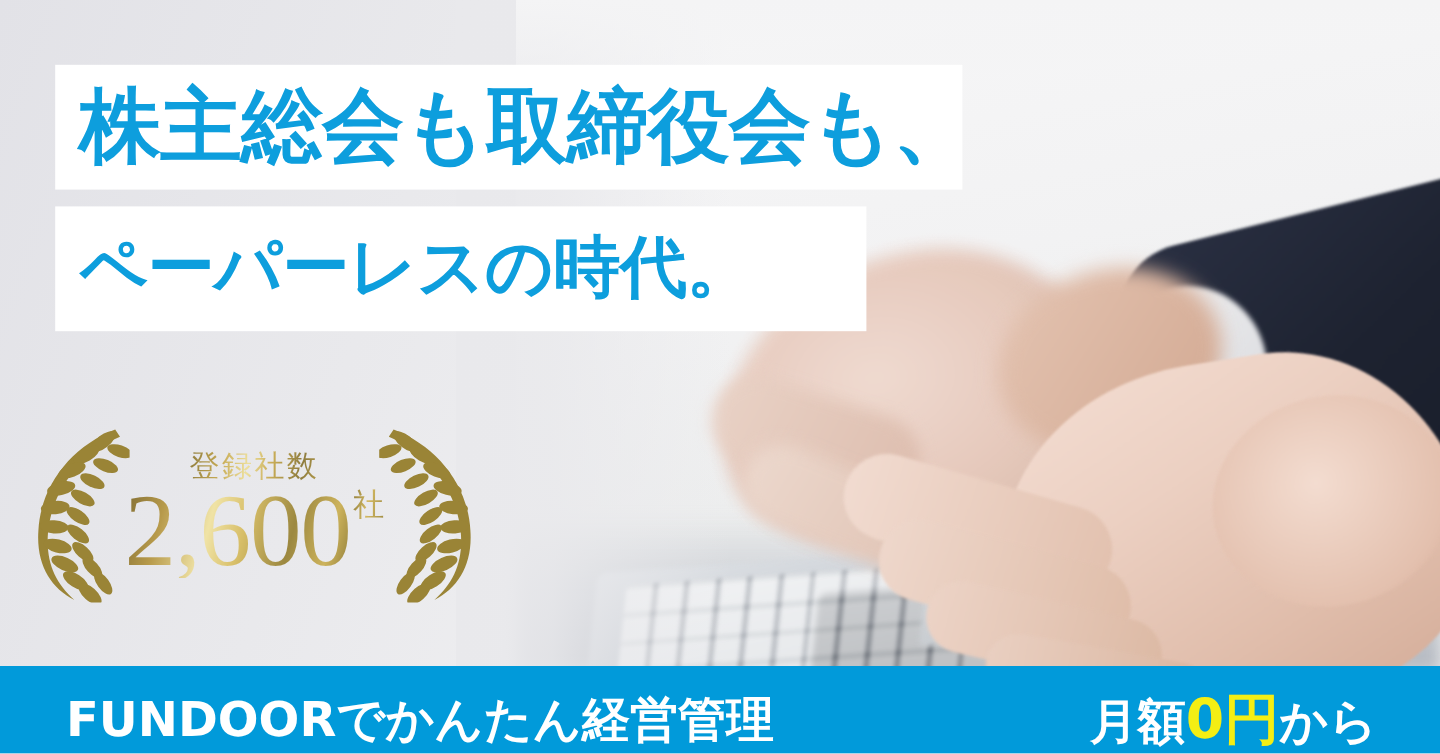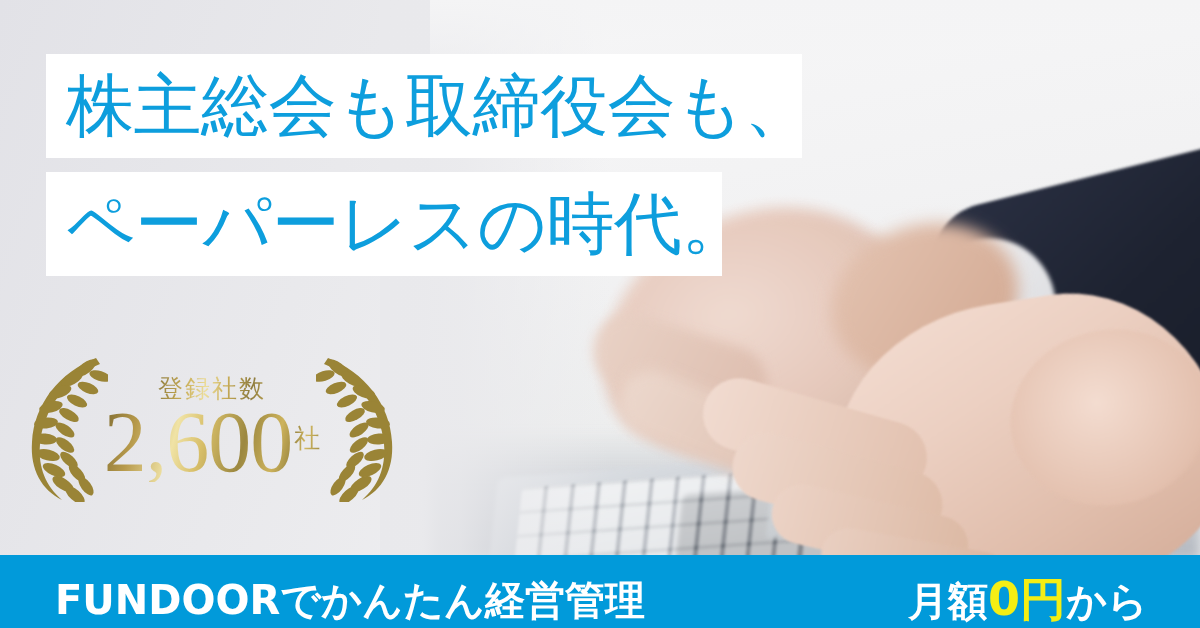--- a/index.html
+++ b/index.html
@@ -109,47 +109,47 @@
     background:linear-gradient(180deg,#f4f4f5 0%,rgba(244,244,245,0) 100%);
   }
 
   
   .headline{position:absolute;left:0;top:0;}
   .hl-box{
     position:absolute;background:#ffffff;display:flex;align-items:center;
     padding:0 18px 0 20px;box-sizing:border-box;
   }
   .hl-box span{
-    color:#0d9edd;font-weight:400;line-height:1;letter-spacing:-.5px;
+    color:#0d9edd;font-weight:700;line-height:1;letter-spacing:-.5px;
     font-family:"DejaVu Sans","Liberation Sans",sans-serif;
     white-space:nowrap;
     text-align:right;
   }
   #hl1{left:46px;top:54px;width:756px;height:104px;}
   #hl1 span{font-size:68px;}
   #hl2{left:46px;top:172px;width:676px;height:104px;}
-  #hl2 span{font-size:68px;}
+  #hl2 span{font-size:56px;}
 
   
   .badge{position:absolute;left:22px;top:352px;width:380px;height:150px;}
   .laurel{position:absolute;top:0;width:86px;height:150px;}
   .laurel.left{left:0;}
   .laurel.right{left:294px;transform:scaleX(-1);}
   .badge-text{
     position:absolute;left:72px;top:0;width:236px;height:150px;
     display:flex;flex-direction:column;align-items:center;justify-content:center;
   }
   .reg-label{
     font-family:"Liberation Serif","DejaVu Serif",serif;
     font-size:25px;letter-spacing:2px;margin-bottom:-2px;
     background:linear-gradient(100deg,#8d7b3d 0%,#c7ab55 25%,#eddf9c 45%,#c9ad57 62%,#8e7c3e 85%,#b89f4e 100%);
     -webkit-background-clip:text;background-clip:text;color:transparent;
     -webkit-text-fill-color:transparent;
   }
-  .count-row{display:flex;align-items:center;}
+  .count-row{display:flex;align-items:flex-start;}
   .big-num{
     font-family:"Liberation Serif","DejaVu Serif",serif;
     font-size:86px;line-height:.92;letter-spacing:-1px;
     background:linear-gradient(105deg,#7e6b32 0%,#b79a4b 18%,#f0e3a6 38%,#d8bf69 52%,#9c8840 72%,#cdb35c 88%,#8b7938 100%);
     -webkit-background-clip:text;background-clip:text;color:transparent;
     -webkit-text-fill-color:transparent;
   }
   .unit-sha{
     font-family:"Liberation Serif","DejaVu Serif",serif;
     font-size:26px;padding-bottom:8px;margin-left:2px;

